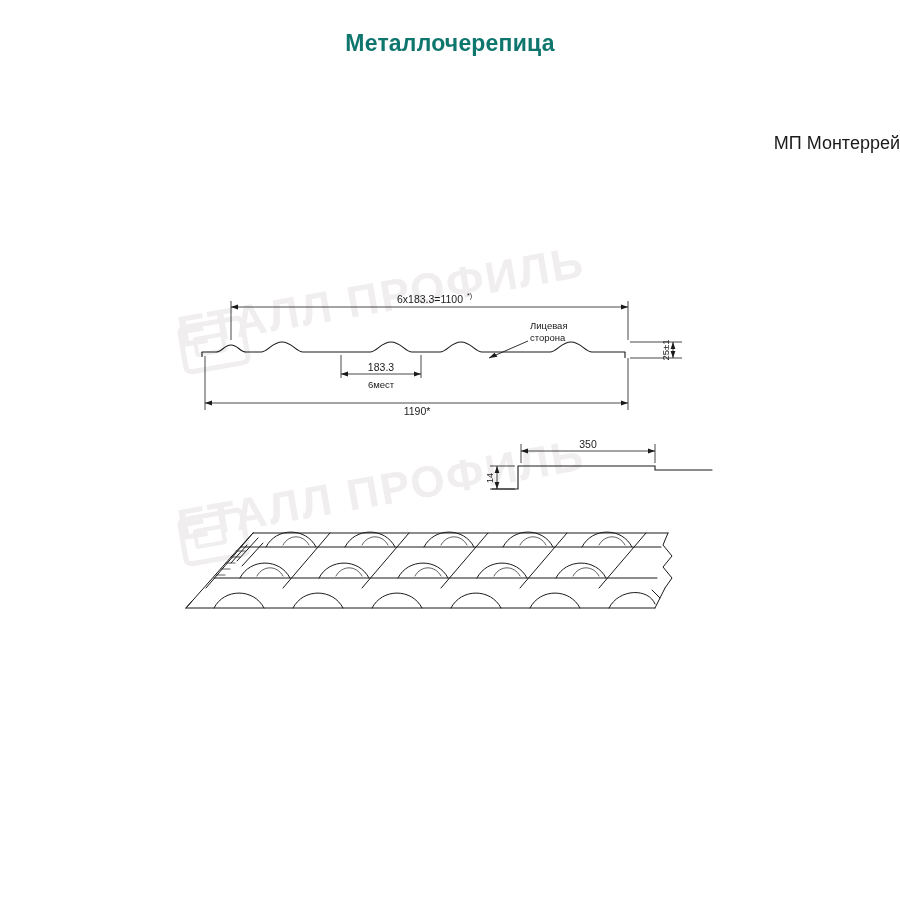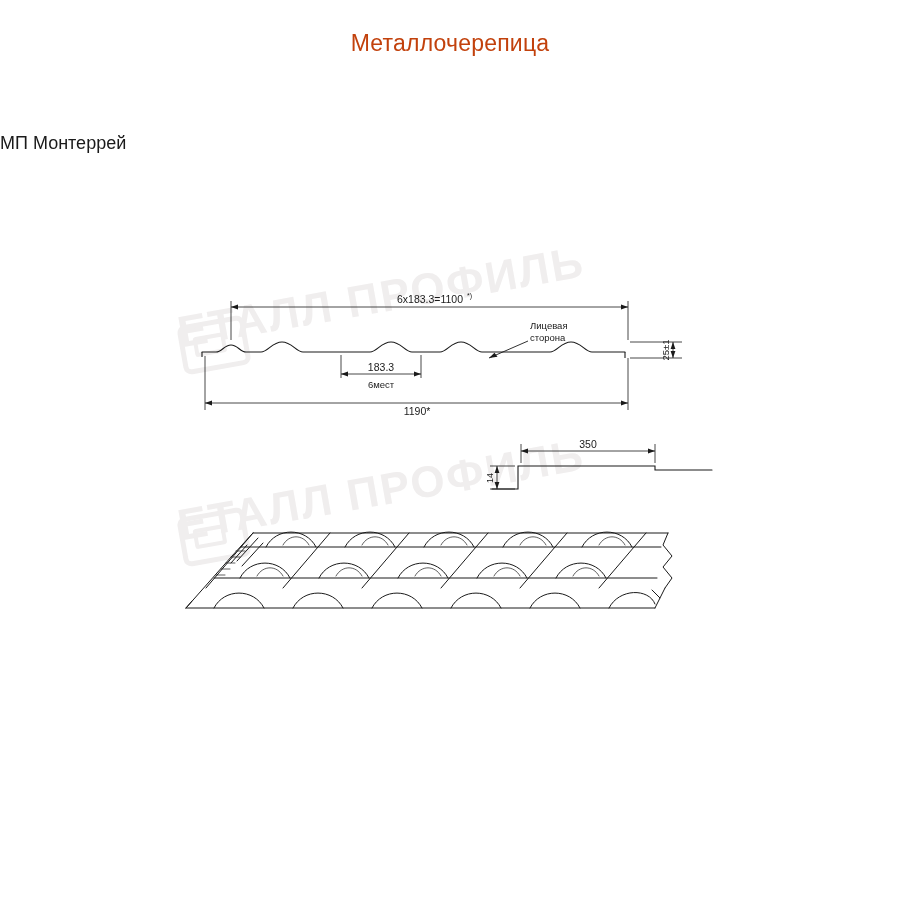--- a/index.html
+++ b/index.html
@@ -20,30 +20,30 @@
     width: 900px;
     height: 900px;
   }
   .title {
     position: absolute;
     top: 30px;
     left: 0;
     width: 900px;
     text-align: center;
     font-size: 23px;
-    font-weight: 400;
+    font-weight: 700;
     letter-spacing: 0.2px;
-    color: #c2410c;
+    color: #0f766e;
   }
   .subtitle {
     position: absolute;
     top: 133px;
     left: 0;
     width: 900px;
-    text-align: left;
+    text-align: right;
     font-size: 18px;
     font-weight: 400;
     color: #1a1a1a;
   }
   .drawing {
     position: absolute;
     top: 0;
     left: 0;
   }
   .wm {

